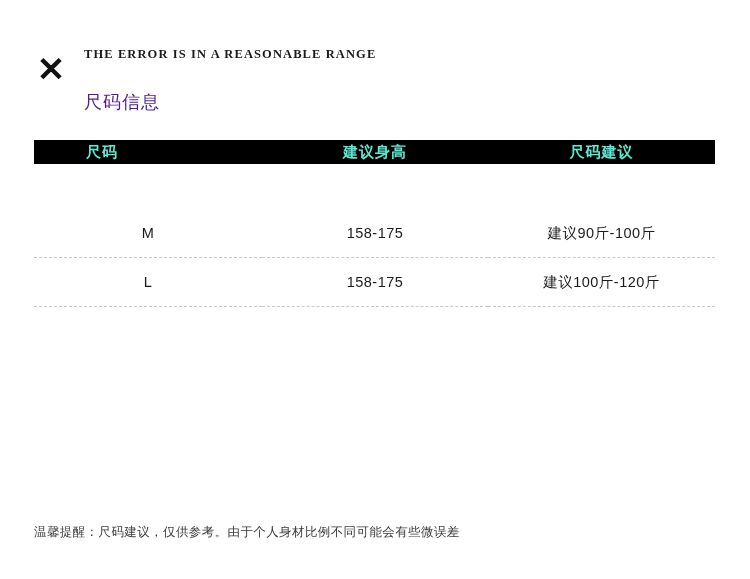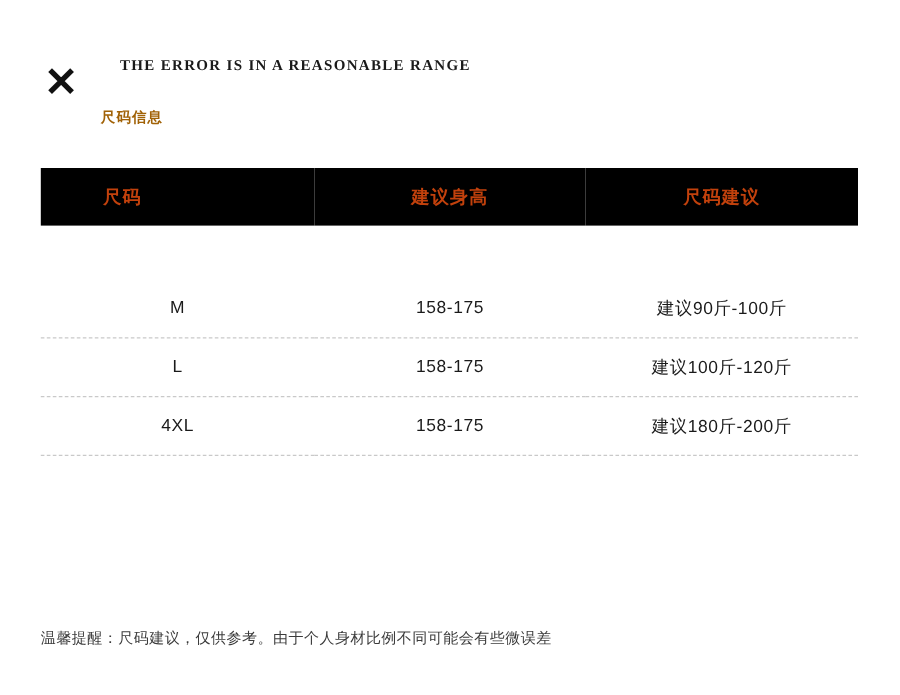--- a/index.html
+++ b/index.html
@@ -58,31 +58,30 @@
   }
   .title-sub {
     font-family: "Liberation Serif", serif;
     font-size: 12.5px;
     letter-spacing: 1.1px;
     color: #1a1a1a;
     font-weight: bold;
     line-height: 20px;
     margin-top: 2px;
     white-space: nowrap;
-    margin-left: 16px;
   }
 
   
   .section-heading {
     position: absolute;
     left: 84px;
     top: 90px;
-    font-size: 12px;
-    font-weight: bold;
-    color: #a16207;
+    font-size: 18px;
+    font-weight: normal;
+    color: #4c1d95;
     letter-spacing: 1px;
   }
 
   
   .table-wrap {
     position: absolute;
     left: 34px;
     top: 140px;
     width: 681px;
   }
@@ -90,24 +89,24 @@
     border-collapse: collapse;
     width: 681px;
     table-layout: fixed;
   }
   table.size-table col.c1 { width: 228px; }
   table.size-table col.c2 { width: 226px; }
   table.size-table col.c3 { width: 227px; }
 
   table.size-table thead th {
     background: #000000;
-    color: #c2410c;
+    color: #5eead4;
     font-size: 15px;
     font-weight: bold;
-    height: 48px;
+    height: 24px;
     text-align: center;
     letter-spacing: 1px;
     padding: 0;
   }
   table.size-table thead th.first {
     text-align: left;
     padding-left: 52px;
   }
 
   table.size-table tbody tr.spacer td {
@@ -177,24 +176,19 @@
         <tr class="data">
           <td>M</td>
           <td>158-175</td>
           <td>建议90斤-100斤</td>
         </tr>
         <tr class="data">
           <td>L</td>
           <td>158-175</td>
           <td>建议100斤-120斤</td>
         </tr>
-        <tr class="data last">
-          <td>4XL</td>
-          <td>158-175</td>
-          <td>建议180斤-200斤</td>
-        </tr>
       </tbody>
     </table>
   </div>
 
   <div class="note">温馨提醒：尺码建议，仅供参考。由于个人身材比例不同可能会有些微误差</div>
 
 </div>
 
 </body></html>

